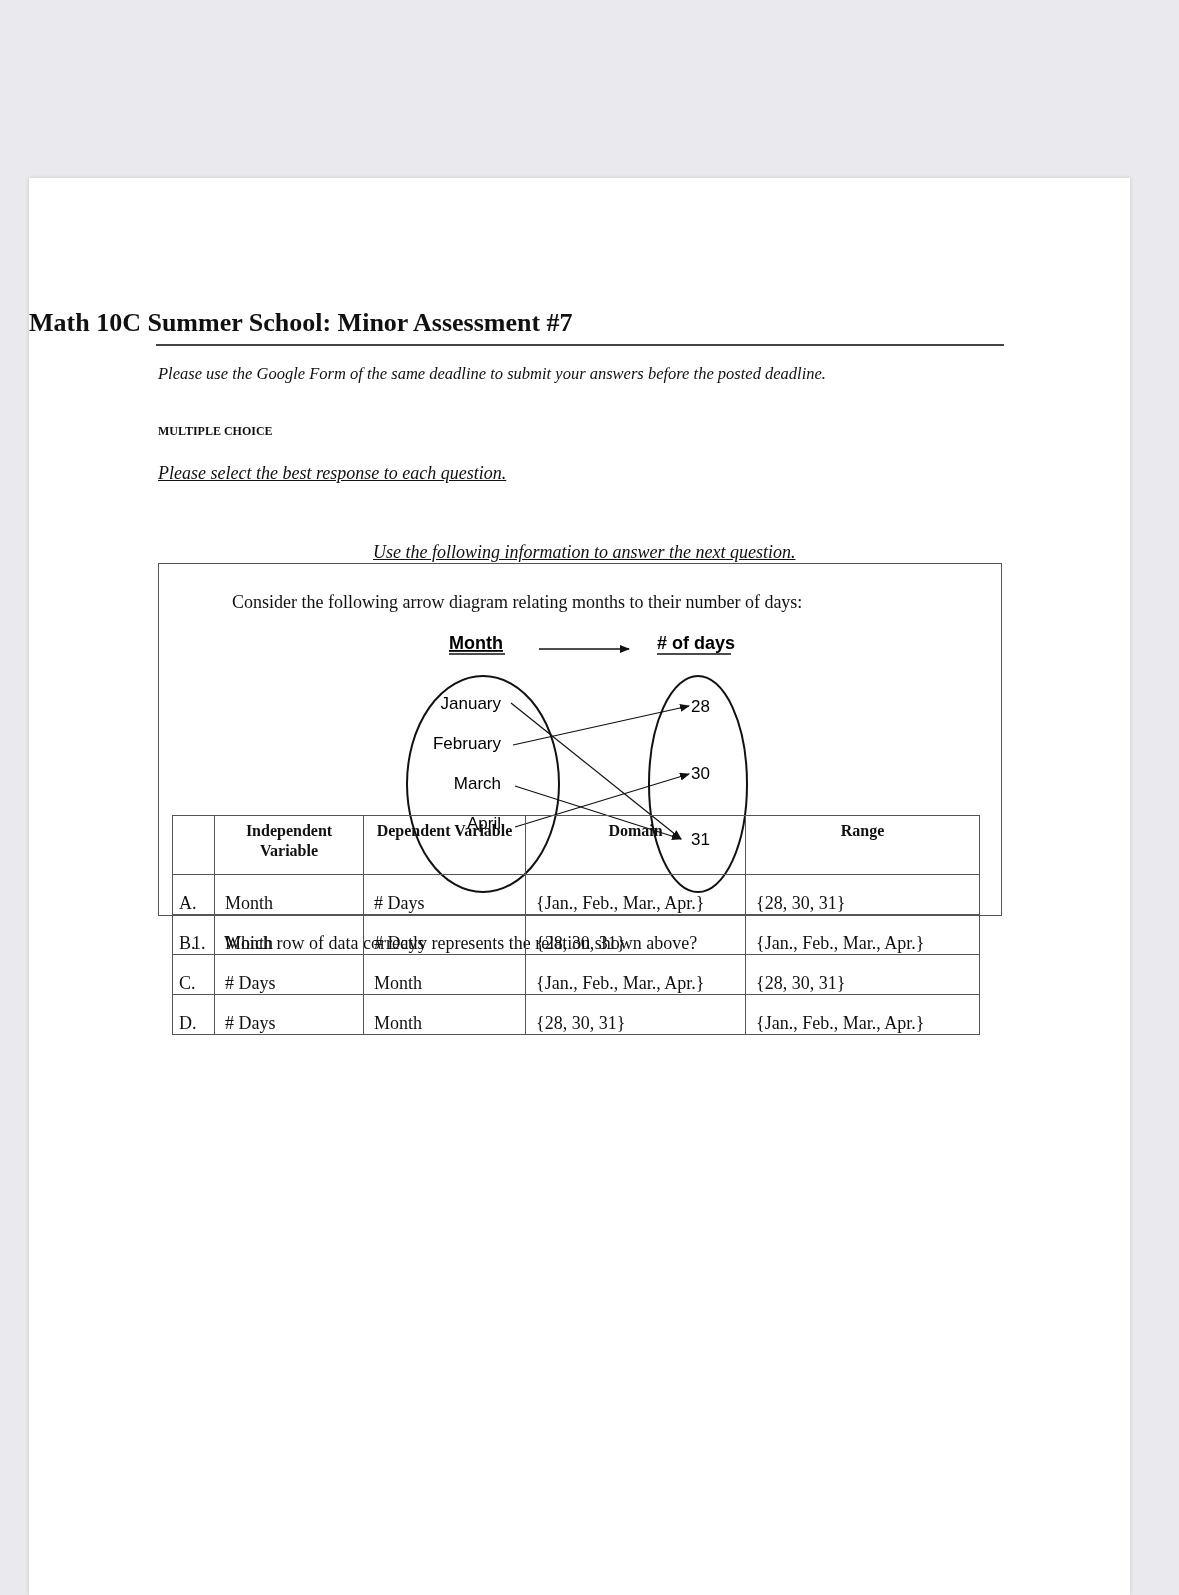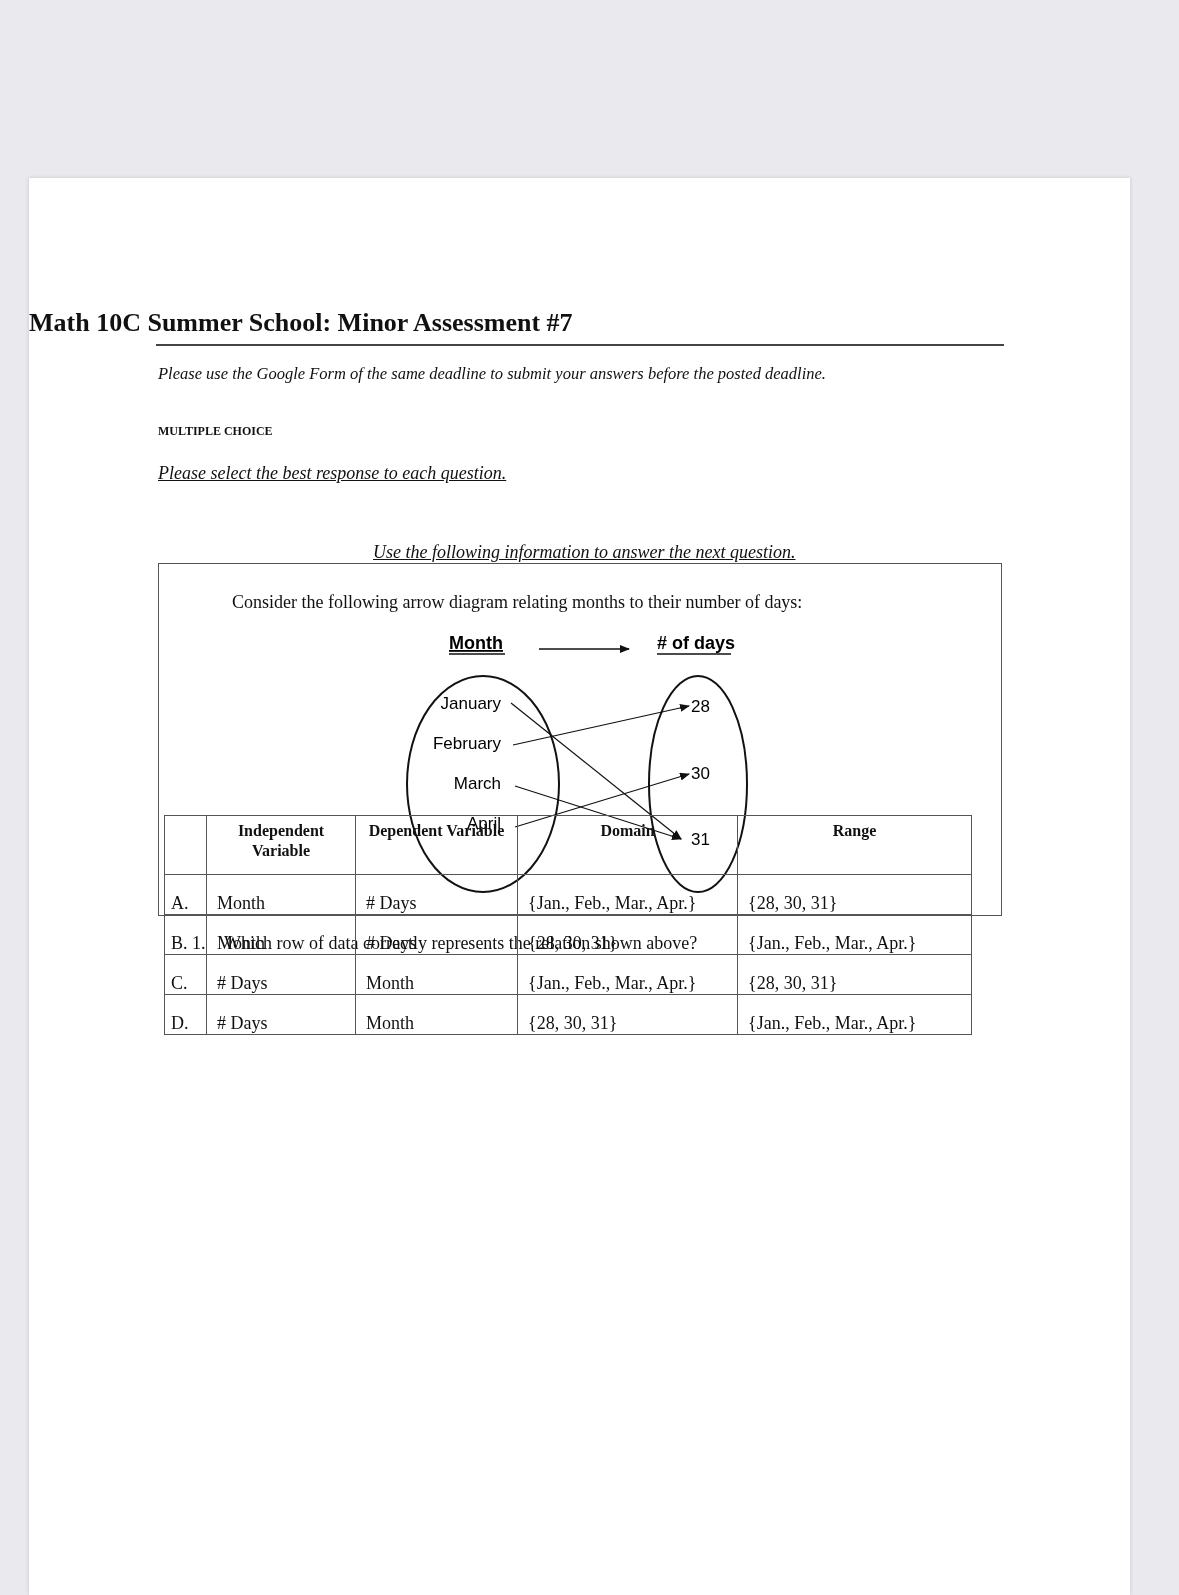--- a/index.html
+++ b/index.html
@@ -11,21 +11,21 @@
   .instr { left:129px; top:186px; font-style:italic; font-size:16.5px; }
   .mc { left:129px; top:246px; font-weight:bold; font-size:12px; }
   .mcsub { left:129px; top:285px; font-style:italic; font-size:18px;text-decoration:underline; }
   .useinfo { left:344px; top:364px; font-style:italic; font-size:18px; text-decoration:underline; }
   .infobox { left:129px; top:385px; width:842px; height:351px; border:1px solid #555; }
   .consider { left:35px; top:28px; font-size:18px;margin-left:38px; }
   .diagram { left:240px; top:60px; }
   .diagram text { font-family:"Liberation Sans", sans-serif; }
   .q1 { left:163px; top:755px; font-size:18px; }
   .q1 .num { display:inline-block; width:32px; }
-  table.ans { position:absolute; left:164px; top:815px; border-collapse:collapse; font-size:18px;border-radius:30px; }
+  table.ans { position:absolute; left:172px; top:815px; border-collapse:collapse; font-size:18px;border-radius:30px; }
   table.ans td, table.ans th { border:1px solid #555; padding:0 10px; }
   table.ans th { font-size:16px; font-weight:bold; text-align:center; vertical-align:top; padding-top:5px; height:53px; line-height:20px; }
   table.ans td { height:39px; vertical-align:bottom; padding-bottom:0; }
   table.ans td.letter { padding:0 6px; }
 </style>
 </head>
 <body>
 
 <div class="page">
   <div class="abs title">Math 10C Summer School: Minor Assessment #7</div>

